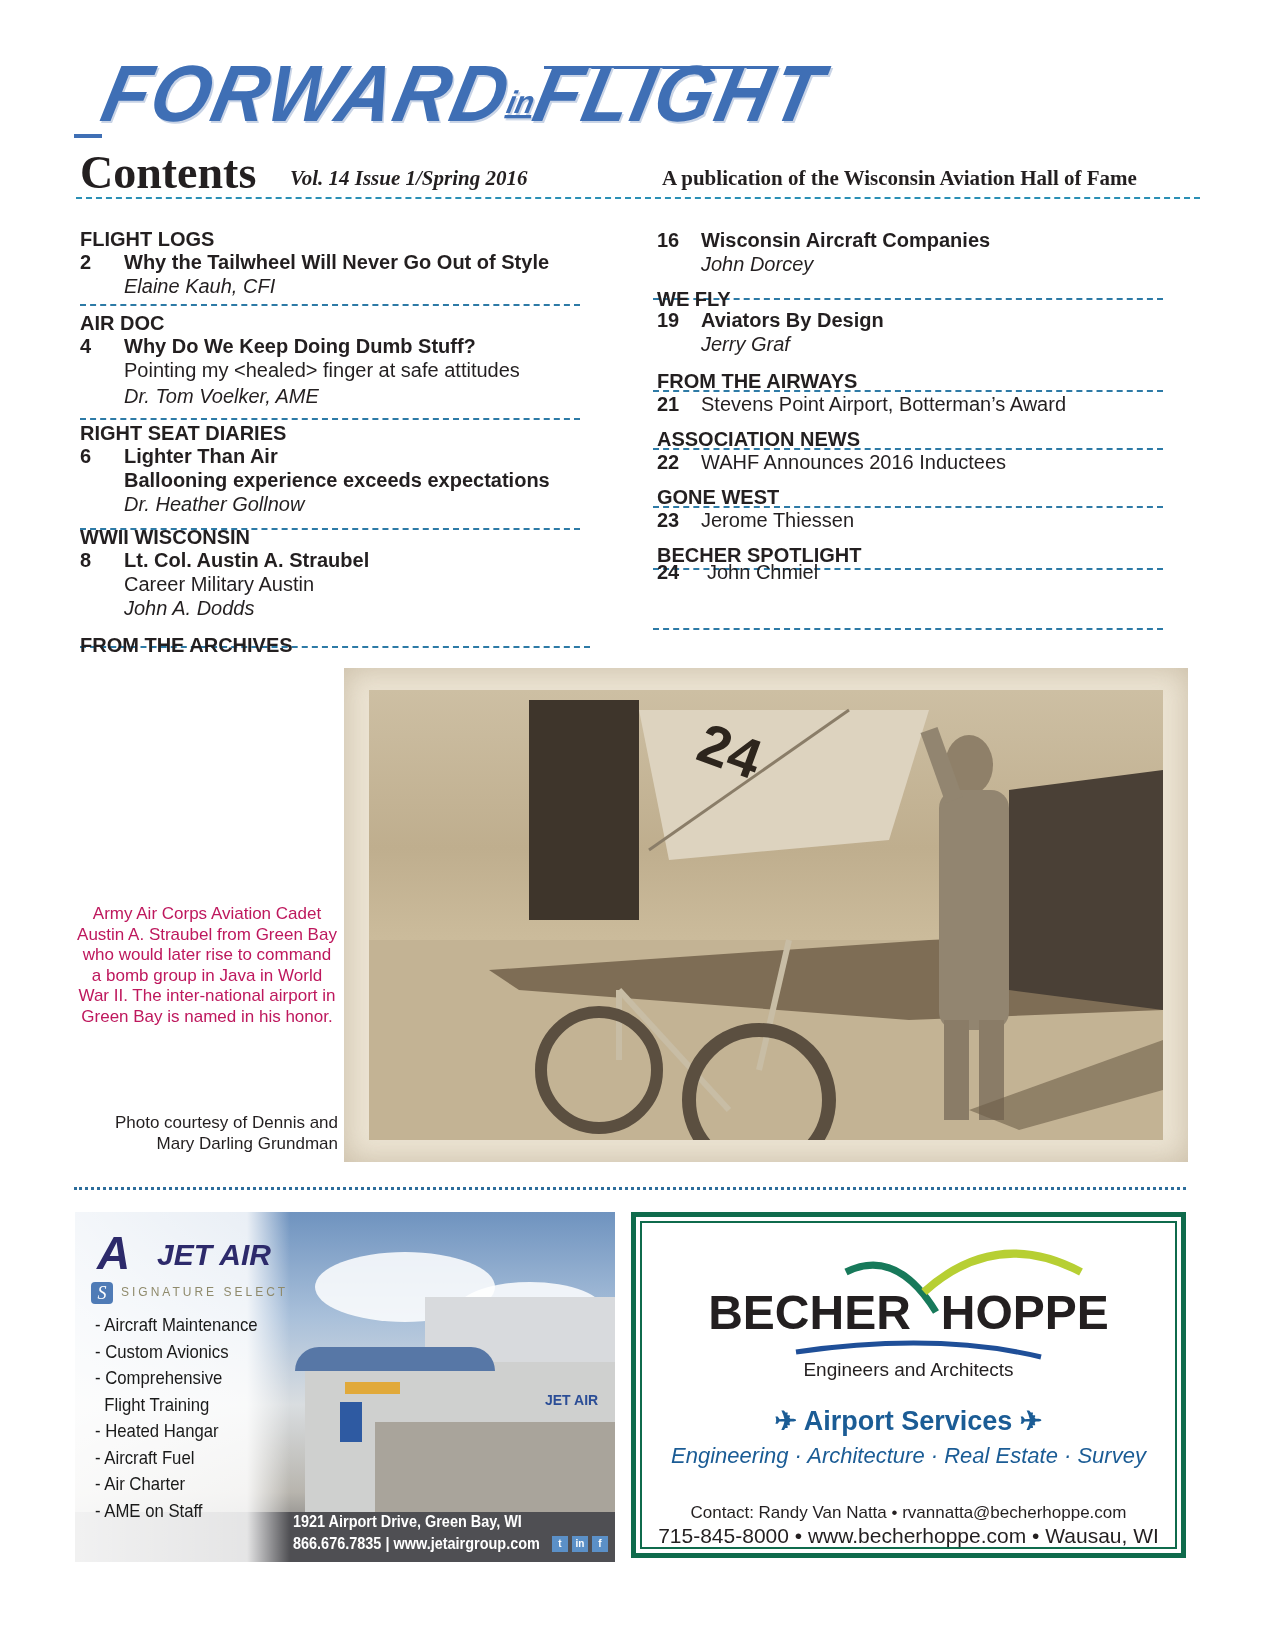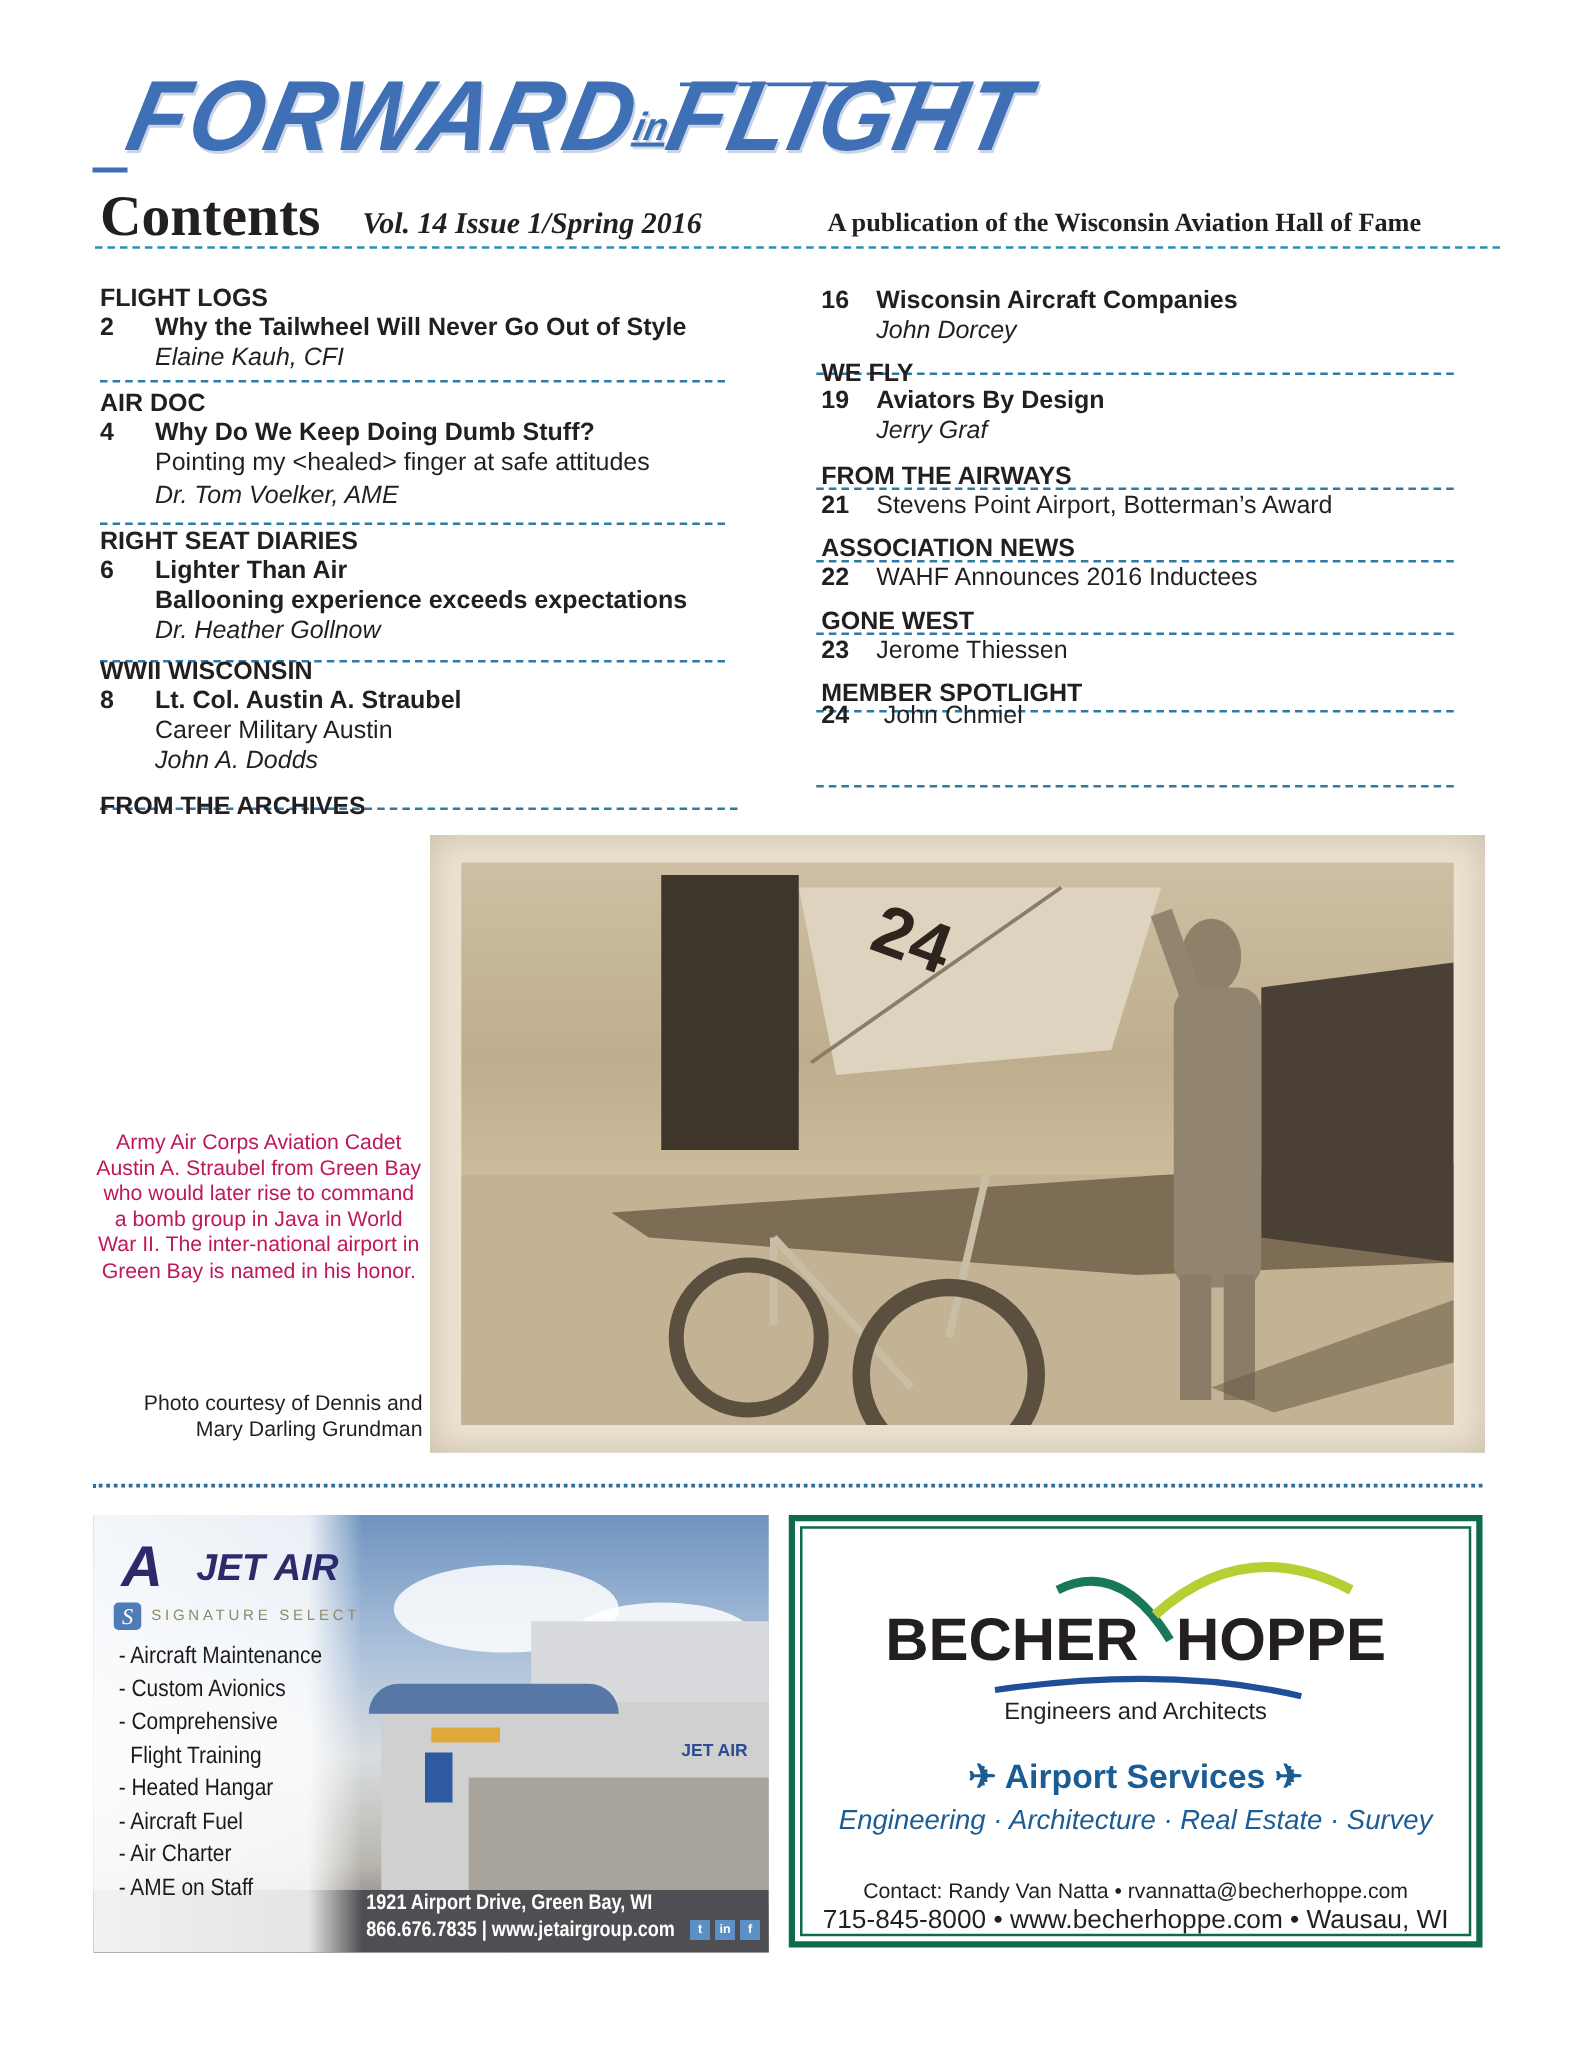--- a/index.html
+++ b/index.html
@@ -12,21 +12,21 @@
   .masthead .topline { position: absolute; left: 470px; top: 4px; width: 230px; height: 3px; background: #3f6fb5; }
   .masthead .logo { position: absolute; left: 30px; top: -6px; font-family: "Liberation Sans", sans-serif;
         font-weight: bold; font-style: italic; font-size: 76px; letter-spacing: 2px; color: #3f6fb5;
         transform: skewX(-12deg) scaleY(1.05); line-height: 1; text-shadow: 2px 2px 0 #c9d4e6; }
   .masthead .logo .in { font-size: 30px; letter-spacing: 0; vertical-align: 8px; text-decoration: underline; }
 
   .contents-row { position: absolute; left: 80px; top: 146px; width: 1120px; height: 48px; }
   .contents-title { position: absolute; left: 0; top: 0; font-family: "Liberation Serif", serif; font-weight: bold;
         font-size: 46px; color: #231f20; text-align: right; }
   .issue { position: absolute; left: 210px; top: 20px; font-family: "Liberation Serif", serif; font-weight: bold;
-        font-style: italic; font-size: 24px; color: #231f20; }
+        font-style: italic; font-size: 21px; color: #231f20; }
   .publication { position: absolute; left: 582px; top: 20px; font-family: Liberation Serif, serif; font-weight: bold;
         font-size: 21px; color: #231f20; }
   .rule-top { position: absolute; left: 76px; top: 197px; width: 1124px; border-top: 2px dashed #2a8fb5; }
 
   
   .toc-col { position: absolute; }
   .toc-left { left: 80px; top: 228px; width: 510px; }
   .toc-right { left: 657px; top: 228px; width: 520px; }
   .section { position: relative; }
   .sec-head { font-weight: bold; font-size: 20px; line-height: 22px; color: #231f20; }
@@ -196,21 +196,21 @@
   <div class="section" style="margin-top:12px;">
     <div class="sec-head">GONE WEST</div>
     <div class="dash" style="margin-top:-2px; width:510px; margin-left:-4px;"></div>
     <div class="entry">
       <span class="num">23</span>
       <div class="sub">Jerome Thiessen</div>
     </div>
   </div>
 
   <div class="section" style="margin-top:12px;">
-    <div class="sec-head">MEMBER SPOTLIGHT</div>
+    <div class="sec-head">BECHER SPOTLIGHT</div>
     <div class="dash" style="margin-top:2px; width:510px; margin-left:-4px;"></div>
     <div class="entry" style="margin-top:-10px;">
       <span class="num">24</span>
       <div class="sub" style="padding-left:6px;">John Chmiel</div>
     </div>
   </div>
   <div class="dash" style="margin-top:44px; width:510px; margin-left:-4px;"></div>
 </div>
 
 <div class="caption">Army Air Corps Aviation Cadet Austin A. Straubel from Green Bay who would later rise to command a bomb group in Java in World War II. The inter-national airport in Green Bay is named in his honor.</div>

